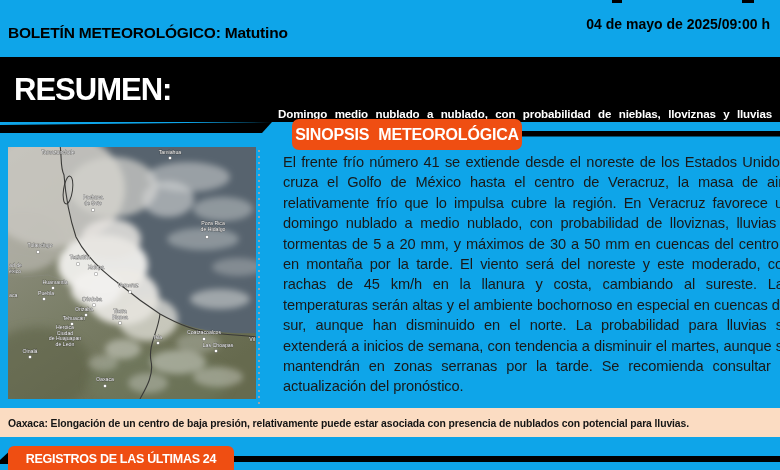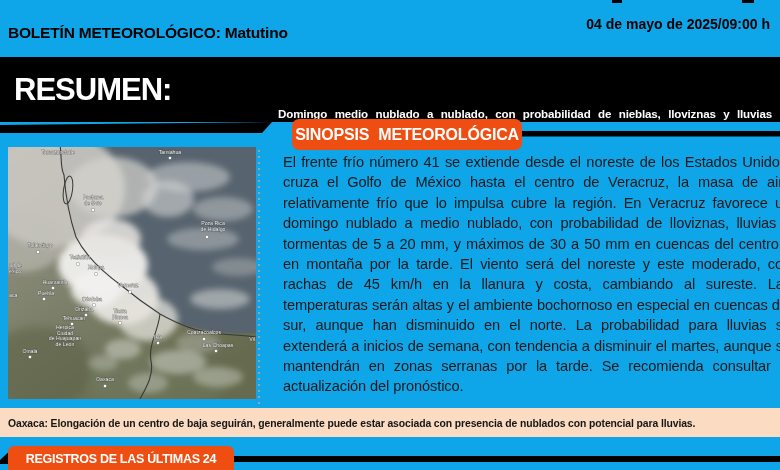--- a/index.html
+++ b/index.html
@@ -189,21 +189,21 @@
     </svg>
   </div>
 
   <div class="dotted-sep"></div>
 
   <div class="body-text">El frente frío número 41 se extiende desde el noreste de los Estados Unidos, cruza el Golfo de México hasta el centro de Veracruz, la masa de aire relativamente frío que lo impulsa cubre la región. En Veracruz favorece un domingo nublado a medio nublado, con probabilidad de lloviznas, lluvias y tormentas de 5 a 20 mm, y máximos de 30 a 50 mm en cuencas del centro y en montaña por la tarde. El viento será del noreste y este moderado, con rachas de 45 km/h en la llanura y costa, cambiando al sureste. Las temperaturas serán altas y el ambiente bochornoso en especial en cuencas del sur, aunque han disminuido en el norte. La probabilidad para lluvias se extenderá a inicios de semana, con tendencia a disminuir el martes, aunque se mantendrán en zonas serranas por la tarde. Se recomienda consultar la actualización del pronóstico.</div>
 
   <div class="peach-bar">
     <div class="peach-text">
       <span>Oaxaca:</span>
-      <span>Elongación de un centro de baja seguirán, generalmente puede estar asociada con presencia de nublados con potencial para lluvias.</span>
+      <span>Elongación de un centro de baja presión, relativamente puede estar asociada con presencia de nublados con potencial para lluvias.</span>
     </div>
   </div>
 
   <svg class="rule-svg" style="top:440px;height:30px;" viewBox="0 0 780 30">
     <polygon points="0,20 14,7 14,24 0,24" fill="#000"></polygon>
     <rect x="228" y="16" width="552" height="6" fill="#000"></rect>
   </svg>
   <div class="registros-tab">REGISTROS DE LAS ÚLTIMAS 24 HORAS</div>
 
 </div>

